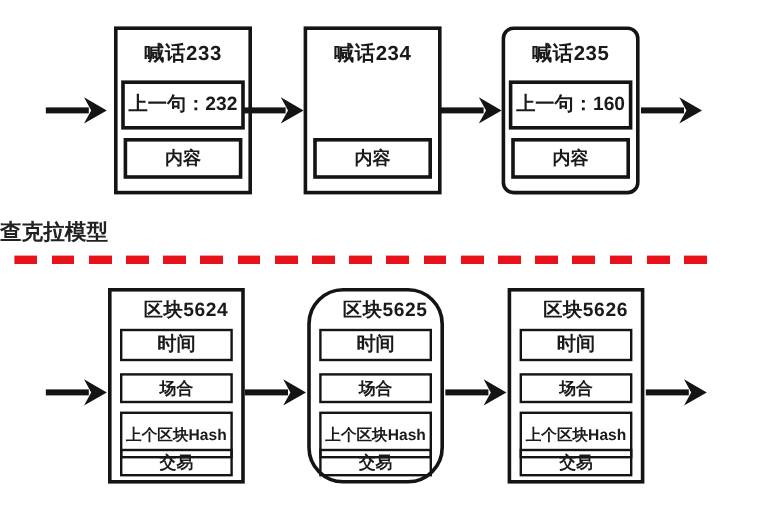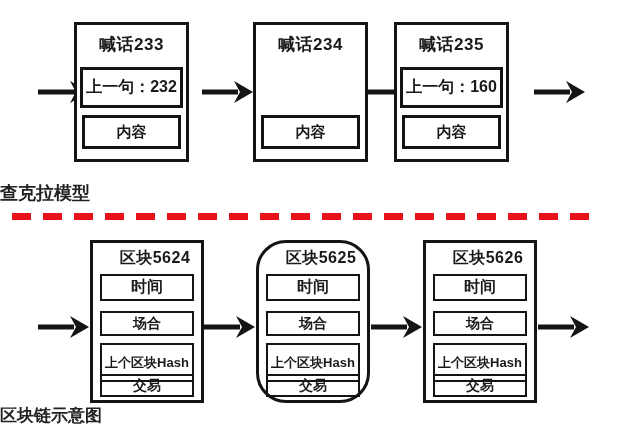--- a/index.html
+++ b/index.html
@@ -4,21 +4,21 @@
 <style>
   html,body{margin:0;padding:0;background:#fff;}
   .canvas{
     position:relative;width:640px;height:429px;background:#ffffff;
     font-family:"Liberation Sans","DejaVu Sans",sans-serif;
     color:#1a1a1a;font-weight:600;overflow:hidden;
   }
   .node{position:absolute;border:3px solid #141414;background:#fff;box-sizing:border-box;}
   .tbox{top:22px;width:115px;height:140px;}
   .bbox{top:240px;width:114px;height:163px;}
-  .t1{left:74px;padding-left:32px;} .t2{left:253px;} .t3{left:394px;}
+  .t1{left:95px;padding-left:32px;} .t2{left:253px;} .t3{left:418px;border-radius:10px;}
   .b1{left:90px;} .b2{left:256px;border-radius:30px;} .b3{left:423px;}
 
   .ttitle{position:absolute;top:8px;left:0;right:0;text-align:center;font-size:17px;letter-spacing:.5px;}
   .tprev{position:absolute;left:3px;right:3px;top:42px;height:41px;border:3px solid #141414;
          box-sizing:border-box;display:flex;align-items:center;justify-content:center;font-size:16px;}
   .tcontent{position:absolute;left:5px;right:5px;top:90px;height:34px;border:3px solid #141414;
          box-sizing:border-box;display:flex;align-items:center;justify-content:center;font-size:15px;}
 
   .btitle{position:absolute;top:5px;left:16px;right:0;text-align:center;font-size:16px;letter-spacing:.5px;}
   .bfield{position:absolute;left:7px;right:7px;border:2.5px solid #141414;box-sizing:border-box;
@@ -123,15 +123,14 @@
     <div class="bfield f1">场合</div>
     <div class="bfield f2">上个区块Hash</div>
     <div class="bfield f3">交易</div>
   </div>
 
   <svg class="arrow ay-bot" style="left:538px" viewBox="0 0 52 26">
     <rect x="0" y="10.5" width="36" height="5" fill="#141414"></rect>
     <path d="M32 2 L51 13 L32 24 L38 13 Z" fill="#141414"></path>
   </svg>
 
-  <div class="caption cap-bot">区块链示意图</div>
 
 </div>
 
 </body></html>

